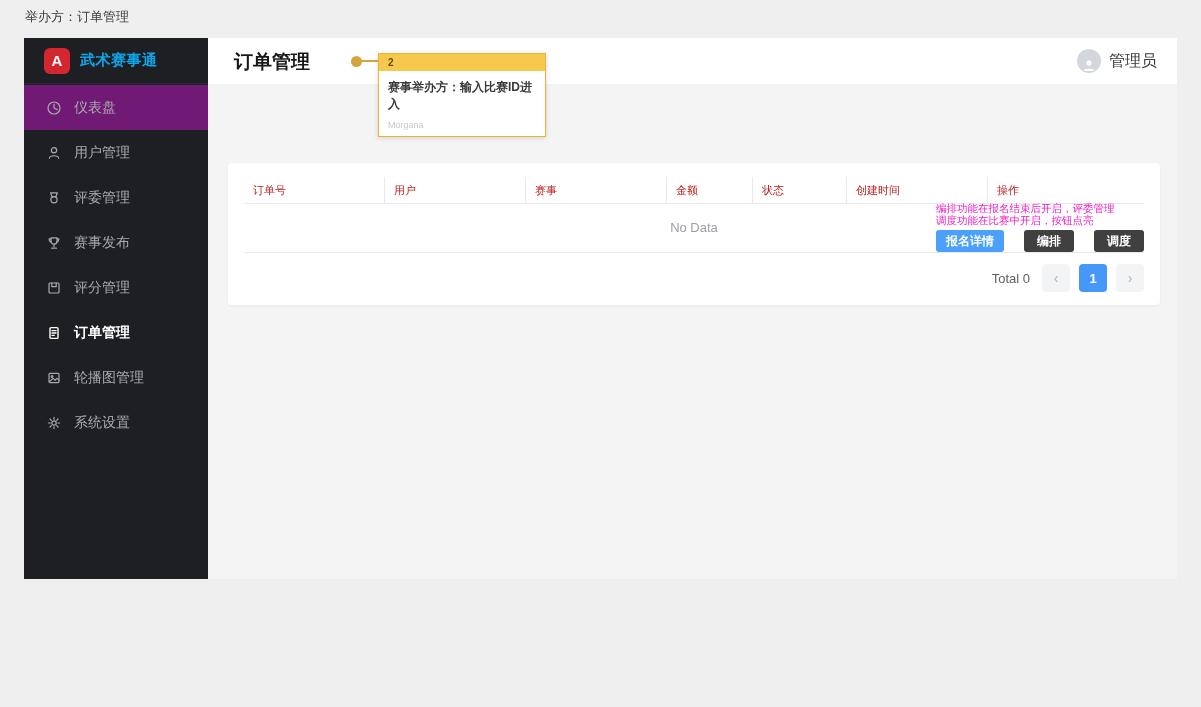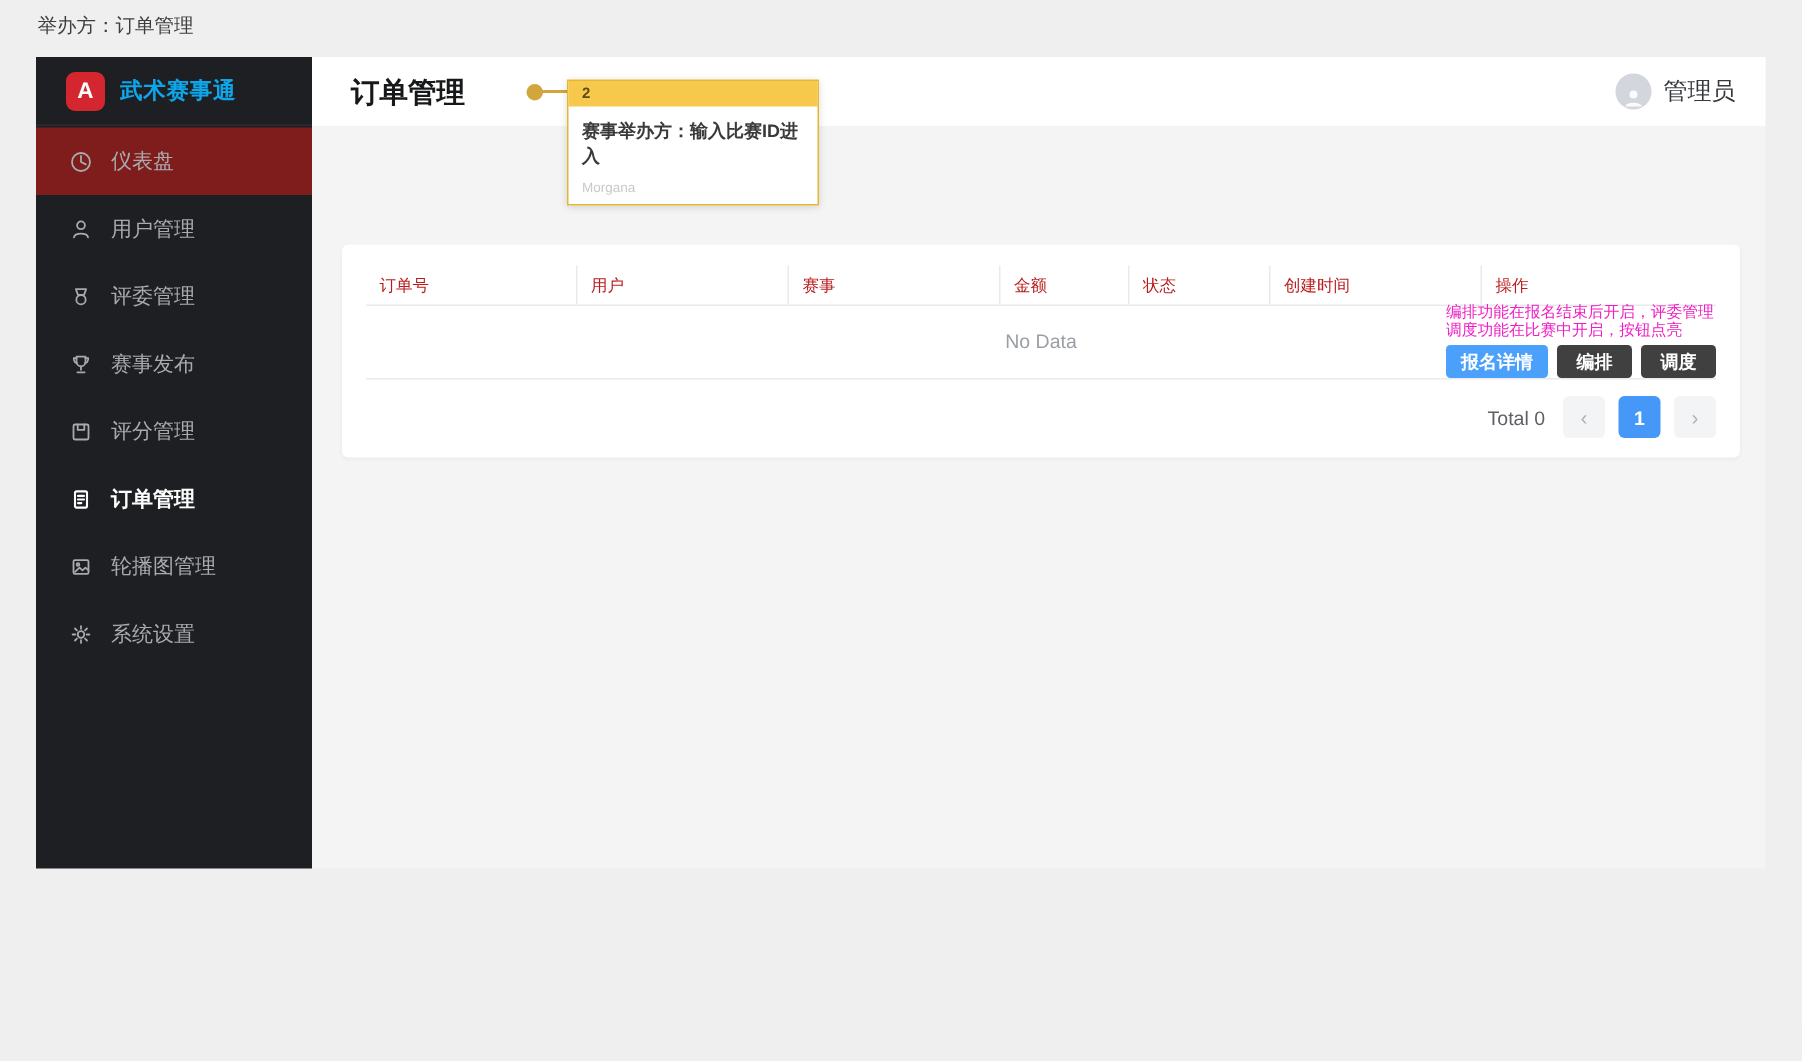--- a/index.html
+++ b/index.html
@@ -14,21 +14,21 @@
   
   .sidebar { position:absolute; left:0; top:0; width:184px; height:597px; background:#1e1f23; }
   .logo-row { height:46px; display:flex; align-items:center; padding-left:20px; gap:10px;
               border-bottom:1px solid #2b2c31; }
   .logo-badge { width:26px; height:26px; border-radius:6px; background:#d4262e; color:#fff;
                 font-weight:bold; font-size:15px; display:flex; align-items:center; justify-content:center; }
   .app-title { color:#0ea5e9; font-weight:bold; font-size:15px; letter-spacing:0.5px; }
   .menu { margin-top:1px; }
   .menu-item { height:45px; display:flex; align-items:center; padding-left:22px; gap:12px;
                color:#a9aaae; font-size:14px; cursor:pointer; }
-  .menu-item.lite { background:#7f1d1d; }
+  .menu-item.lite { background:#701a75; }
   .menu-item.active { color:#ffffff; font-weight:bold; }
   .micon { width:16px; height:16px; flex:0 0 16px; display:flex; align-items:center; justify-content:center; }
   .micon svg { width:16px; height:16px; stroke:currentColor; fill:none; stroke-width:1.2; stroke-linecap:round; stroke-linejoin:round; }
 
   
   .header { position:absolute; left:184px; top:0; width:969px; height:46px; background:#ffffff; }
   .page-title { position:absolute; left:26px; top:11px; font-size:19px; font-weight:bold; color:#17181a; }
   .user-box { position:absolute; right:20px; top:11px; display:flex; align-items:center; gap:8px;
               font-size:16px; color:#36383d; cursor:pointer; }
   .avatar { width:24px; height:24px; border-radius:50%; background:#d3d6dc; display:flex; align-items:flex-end; justify-content:center; overflow:hidden; }
@@ -53,21 +53,21 @@
   .th { display:flex; align-items:center; padding-left:9px; font-size:11px; color:#b91c1c;
         border-right:1px solid #e9eaec; }
   .th:last-child { border-right:none; }
   .th:nth-child(1){ width:141px; } .th:nth-child(2){ width:141px; } .th:nth-child(3){ width:141px; }
   .th:nth-child(4){ width:86px; }  .th:nth-child(5){ width:94px; }  .th:nth-child(6){ width:141px; }
   .th:nth-child(7){ width:156px; }
   .tbody-row { position:relative; height:49px; border-bottom:1px solid #e9eaec; }
   .no-data { position:absolute; left:0; right:0; top:16px; text-align:center; font-size:13px; color:#9b9ea6; }
   .action-zone { position:absolute; right:0; top:-2px; text-align:left; z-index:5; }
   .action-note { color:#f01ec4; font-size:10.5px; line-height:12px; white-space:nowrap; }
-  .action-btns { display:flex; gap:6px; margin-top:4px; }
+  .action-btns { display:flex; gap:20px; margin-top:4px; }
   .btn { height:22px; border:none; border-radius:3px; color:#fff; font-size:12px; font-weight:bold;
          font-family:inherit; display:flex; align-items:center; cursor:pointer; }
   .btn-primary { background:#4aa0fb; padding:0 10px; }
   .btn-disabled { background:#404040; padding:0 13px; cursor:not-allowed; }
 
   .pagination { position:absolute; right:16px; top:101px; display:flex; align-items:center; gap:9px; }
   .total-text { font-size:13px; color:#5d6066; margin-right:3px; }
   .pg-box { width:28px; height:28px; border-radius:4px; display:flex; align-items:center; justify-content:center;
             font-size:14px; cursor:pointer; }
   .pg-nav { background:#f3f4f6; color:#aeb2b9; }

